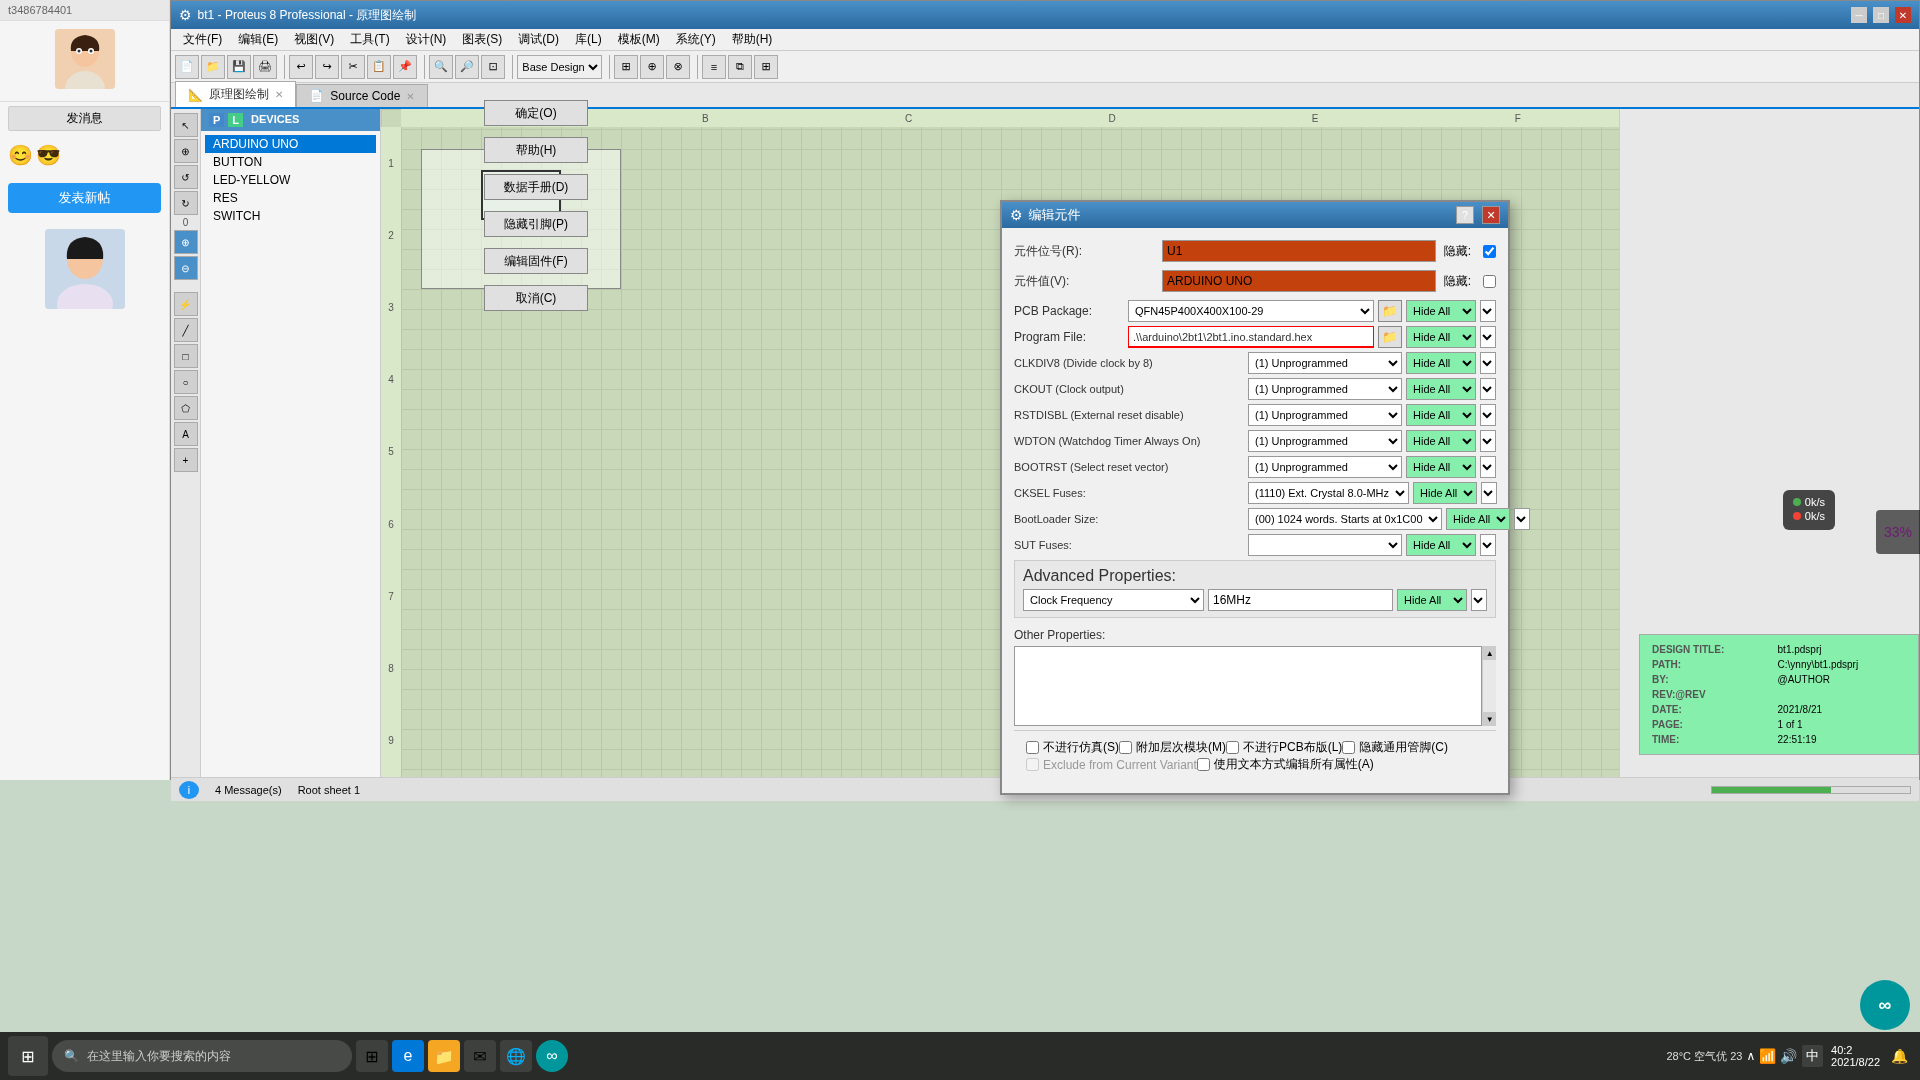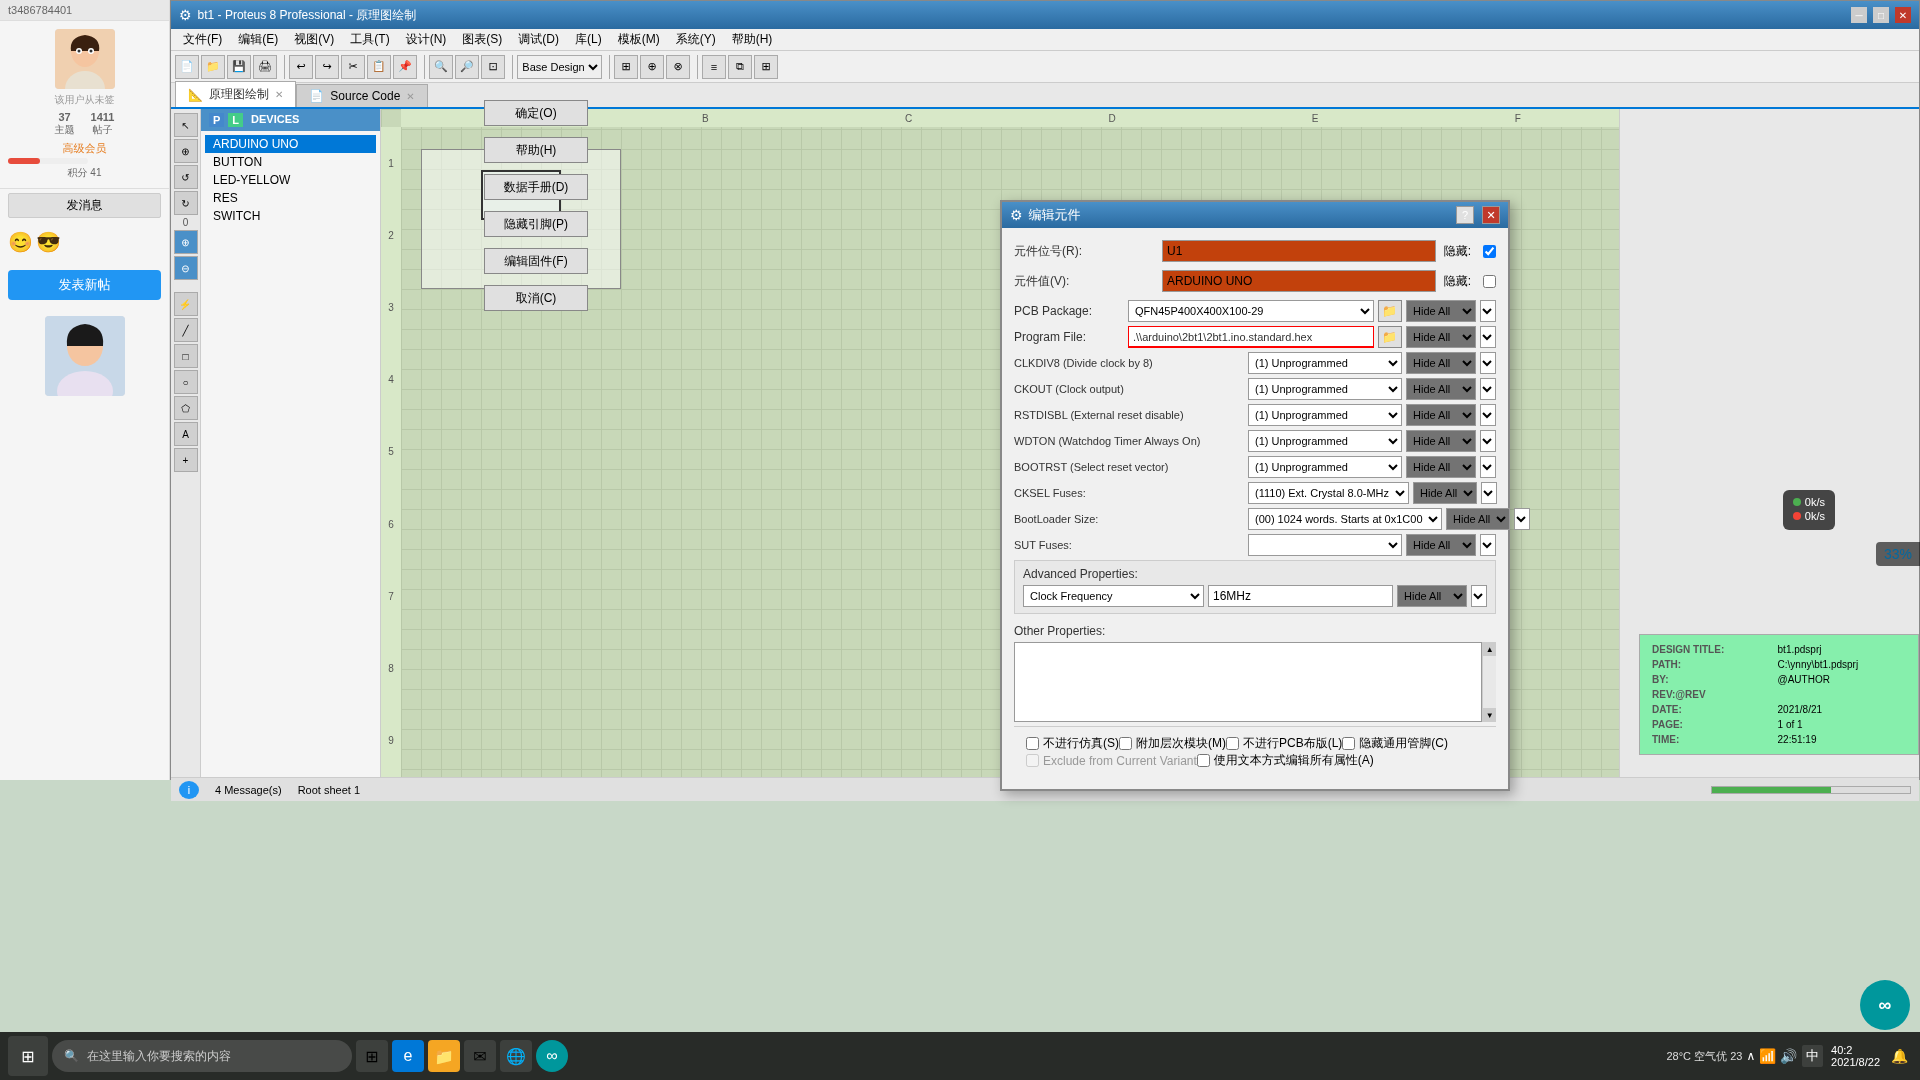--- a/index.html
+++ b/index.html
@@ -64,24 +64,24 @@
     .dialog-content { padding: 12px; }
     .dialog-row { display: flex; align-items: center; margin-bottom: 8px; gap: 8px; }
     .dialog-label { width: 140px; font-size: 12px; color: #333; flex-shrink: 0; }
     .dialog-input { flex: 1; height: 22px; border: 1px solid #999; background: #c2410c; padding: 0 4px; font-size: 12px; }
     .dialog-btn { height: 22px; padding: 0 8px; background: #e0e0e0; border: 1px solid #888; font-size: 12px; cursor: pointer; white-space: nowrap; }
     .browse-btn { width: 24px; height: 22px; background: #e0e0e0; border: 1px solid #888; display: flex; align-items: center; justify-content: center; cursor: pointer; }
     .program-file-input { flex: 1; height: 22px; border: 1px solid #f00; border-bottom: 2px solid #f00; background: #fff; padding: 0 4px; font-size: 11px; color: #333; }
     .prop-row { display: flex; align-items: center; margin-bottom: 4px; gap: 4px; }
     .prop-label { width: 230px; font-size: 11px; color: #333; flex-shrink: 0; }
     .prop-select { height: 22px; border: 1px solid #999; background: #fff; padding: 0 2px; font-size: 11px; flex: 1; }
-    .prop-hide { height: 22px; border: 1px solid #999; background: #737373; padding: 0 2px; font-size: 11px; width: 70px; }
+    .prop-hide { height: 22px; border: 1px solid #999; background: #86efac; padding: 0 2px; font-size: 11px; width: 70px; }
     .prop-dropdown { height: 22px; border: 1px solid #999; background: #fff; padding: 0 2px; font-size: 11px; width: 16px; }
     .advanced-section { background: #e8e8e8; padding: 6px 8px; margin-bottom: 6px; border: 1px solid #ccc; }
-    .advanced-label { font-size: 12px; color: #333; margin-bottom: 4px; }
+    .advanced-label { font-size: 16px; color: #333; margin-bottom: 4px; }
     .advanced-row { display: flex; align-items: center; gap: 4px; }
     .other-props-section { padding: 4px 0; }
     .other-props-label { font-size: 12px; color: #333; margin-bottom: 4px; }
     .other-props-textarea { width: 100%; height: 80px; border: 1px solid #999; background: #fff; font-size: 11px; resize: none; padding: 4px; }
     .dialog-bottom { padding: 8px 12px; border-top: 1px solid #ccc; display: flex; flex-wrap: wrap; }
     .checkbox-row { display: flex; align-items: center; gap: 4px; font-size: 12px; }
     .right-btn { height: 26px; background: #e0e0e0; border: 1px solid #888; font-size: 12px; cursor: pointer; text-align: center; padding: 4px 8px; white-space: nowrap; }
 
     
     .scrollbar-v { width: 14px; background: #e0e0e0; border-left: 1px solid #ccc; display: flex; flex-direction: column; }
@@ -129,38 +129,20 @@
         <svg width="60" height="60" viewBox="0 0 60 60" xmlns="http://www.w3.org/2000/svg">
           <rect width="60" height="60" fill="#f0d0b0"></rect>
           <ellipse cx="30" cy="22" rx="14" ry="16" fill="#f5c5a0"></ellipse>
           <ellipse cx="30" cy="60" rx="20" ry="18" fill="#e8e0d0"></ellipse>
           <path d="M16 22 Q14 8 30 6 Q46 8 44 22" fill="#3a2010"></path>
           <circle cx="24" cy="22" r="3" fill="#fff"></circle>
           <circle cx="36" cy="22" r="3" fill="#fff"></circle>
           <circle cx="24" cy="22" r="1.5" fill="#333"></circle>
           <circle cx="36" cy="22" r="1.5" fill="#333"></circle>
         </svg>
-      </div>
-      <div class="user-stats">
-        <div style="font-size:10px;color:#999;">该用户从未签</div>
-        <div style="display:flex;gap:16px;justify-content:center;margin-top:4px;">
-          <div><span style="font-weight:bold;">37</span><br><span style="font-size:10px;">主题</span></div>
-          <div><span style="font-weight:bold;">1411</span><br><span style="font-size:10px;">帖子</span></div>
-        </div>
-        <div style="margin-top:4px;">
-          <span style="font-size:11px;color:#e67e22;">高级会员</span>
-        </div>
-        <div style="margin-top:2px;display:flex;align-items:center;gap:4px;">
-          <div style="width:80px;height:6px;background:#eee;border-radius:3px;">
-              <div style="width:40%;height:100%;background:#e74c3c;border-radius:3px;"></div>
-            </div>
-        </div>
-        <div style="font-size:10px;color:#666;margin-top:2px;">
-          <span>积分</span> <span>41</span>
-        </div>
       </div>
     </div>
     <div style="padding:4px 8px;">
       <div style="background:#e0e0e0;border:1px solid #ccc;padding:3px 8px;text-align:center;font-size:12px;cursor:pointer;border-radius:2px;">发消息</div>
     </div>
     <div style="padding:8px;">
       <span style="font-size:20px;">😊</span>
       <span style="font-size:20px;">😎</span>
     </div>
     <div class="post-btn">发表新帖</div>
@@ -534,21 +516,21 @@
   <div style="position:absolute;right:85px;top:490px;background:rgba(0,0,0,0.7);color:#fff;padding:6px 10px;border-radius:6px;font-size:11px;z-index:150;">
     <div class="speed-row">
       <div class="speed-dot green"></div>
       <span>0k/s</span>
     </div>
     <div class="speed-row">
       <div class="speed-dot red"></div>
       <span>0k/s</span>
     </div>
   </div>
-  <div style="position:absolute;right:0;top:510px;background:rgba(0,0,0,0.6);color:#0369a1;padding:4px 8px;border-radius:4px 0 0 4px;font-size:14px;z-index:150;margin-top:32px;">
+  <div style="position:absolute;right:0;top:510px;background:rgba(0,0,0,0.6);color:#701a75;padding:14px 8px;border-radius:4px 0 0 4px;font-size:14px;z-index:150;">
     <span>33%</span>
   </div>
 
   <div style="position:absolute;right:10px;bottom:50px;width:50px;height:50px;background:#00979c;border-radius:50%;display:flex;align-items:center;justify-content:center;z-index:150;">
     <span style="color:#fff;font-size:18px;font-weight:bold;">∞</span>
   </div>
 
   <div class="taskbar">
     <div class="taskbar-start">⊞</div>
     <div class="taskbar-search">

